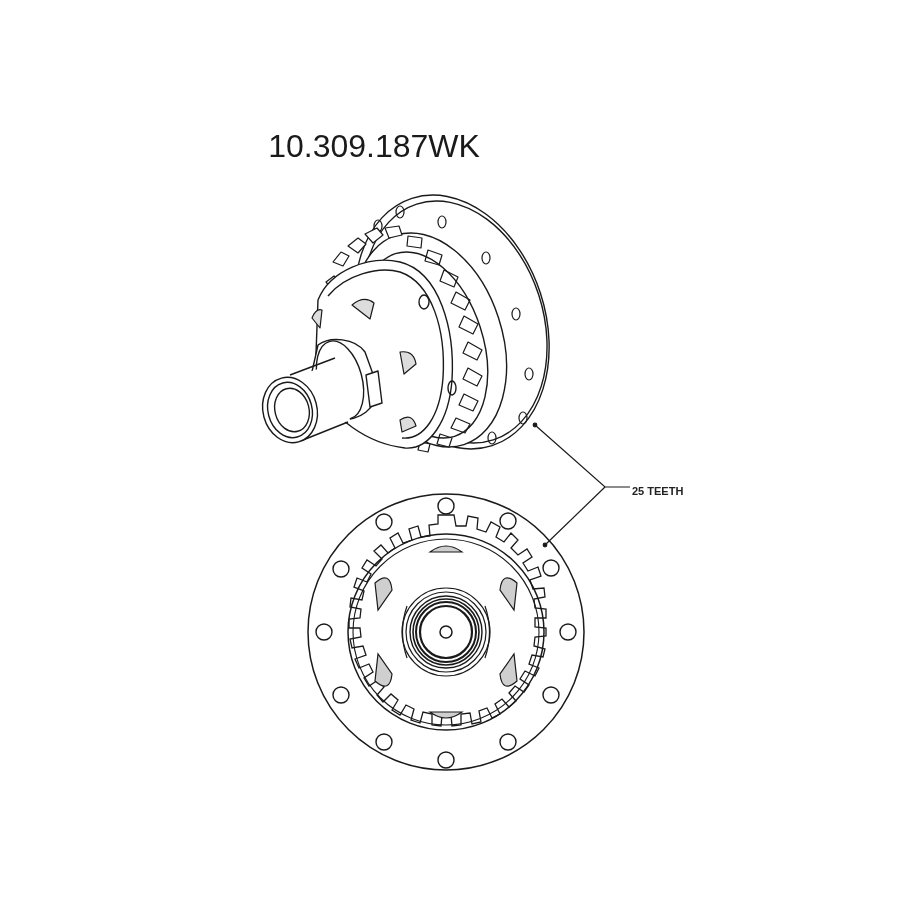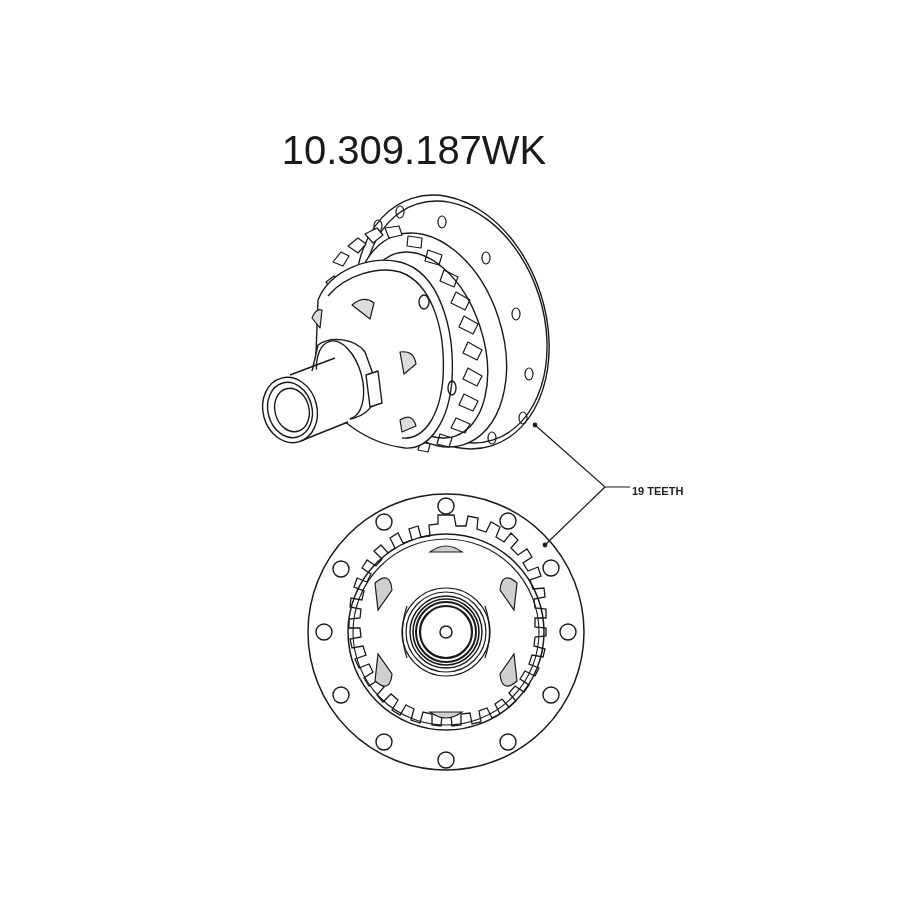--- a/index.html
+++ b/index.html
@@ -1,33 +1,32 @@
 <!DOCTYPE html>
 <html><head>
   <meta charset="utf-8">
   <style>
     html, body { margin: 0; padding: 0; background: #ffffff; }
     body { width: 900px; height: 900px; position: relative; overflow: hidden; }
     .title {
       position: absolute; left: 0; top: 128px; width: 748px; text-align: center;
-      font-family: "Liberation Sans", sans-serif; font-size: 40px; color: #1a1a1a;
+      font-family: "Liberation Sans", sans-serif; font-size: 32px; color: #1a1a1a;
       letter-spacing: 0px;
-      padding-left: 40px;
     }
     .callout-label {
       position: absolute; left: 632px; top: 485px;
       font-family: "Liberation Sans", sans-serif; font-size: 11px; font-weight: bold; color: #222;
     }
     svg.drawing { position: absolute; left: 0; top: 0; }
   </style>
 </head>
 <body>
 
 <div class="title">10.309.187WK</div>
-<div class="callout-label">19 TEETH</div>
+<div class="callout-label">25 TEETH</div>
 
 <svg class="drawing" width="900" height="900" viewBox="0 0 900 900">
   <defs>
     
   </defs>
 
   <g fill="none" stroke="#1a1a1a" stroke-width="1.4" stroke-linejoin="round">
 
     <g>
       <ellipse cx="452" cy="322" rx="93" ry="130" transform="rotate(-18 452 322)" fill="#fff"></ellipse>

